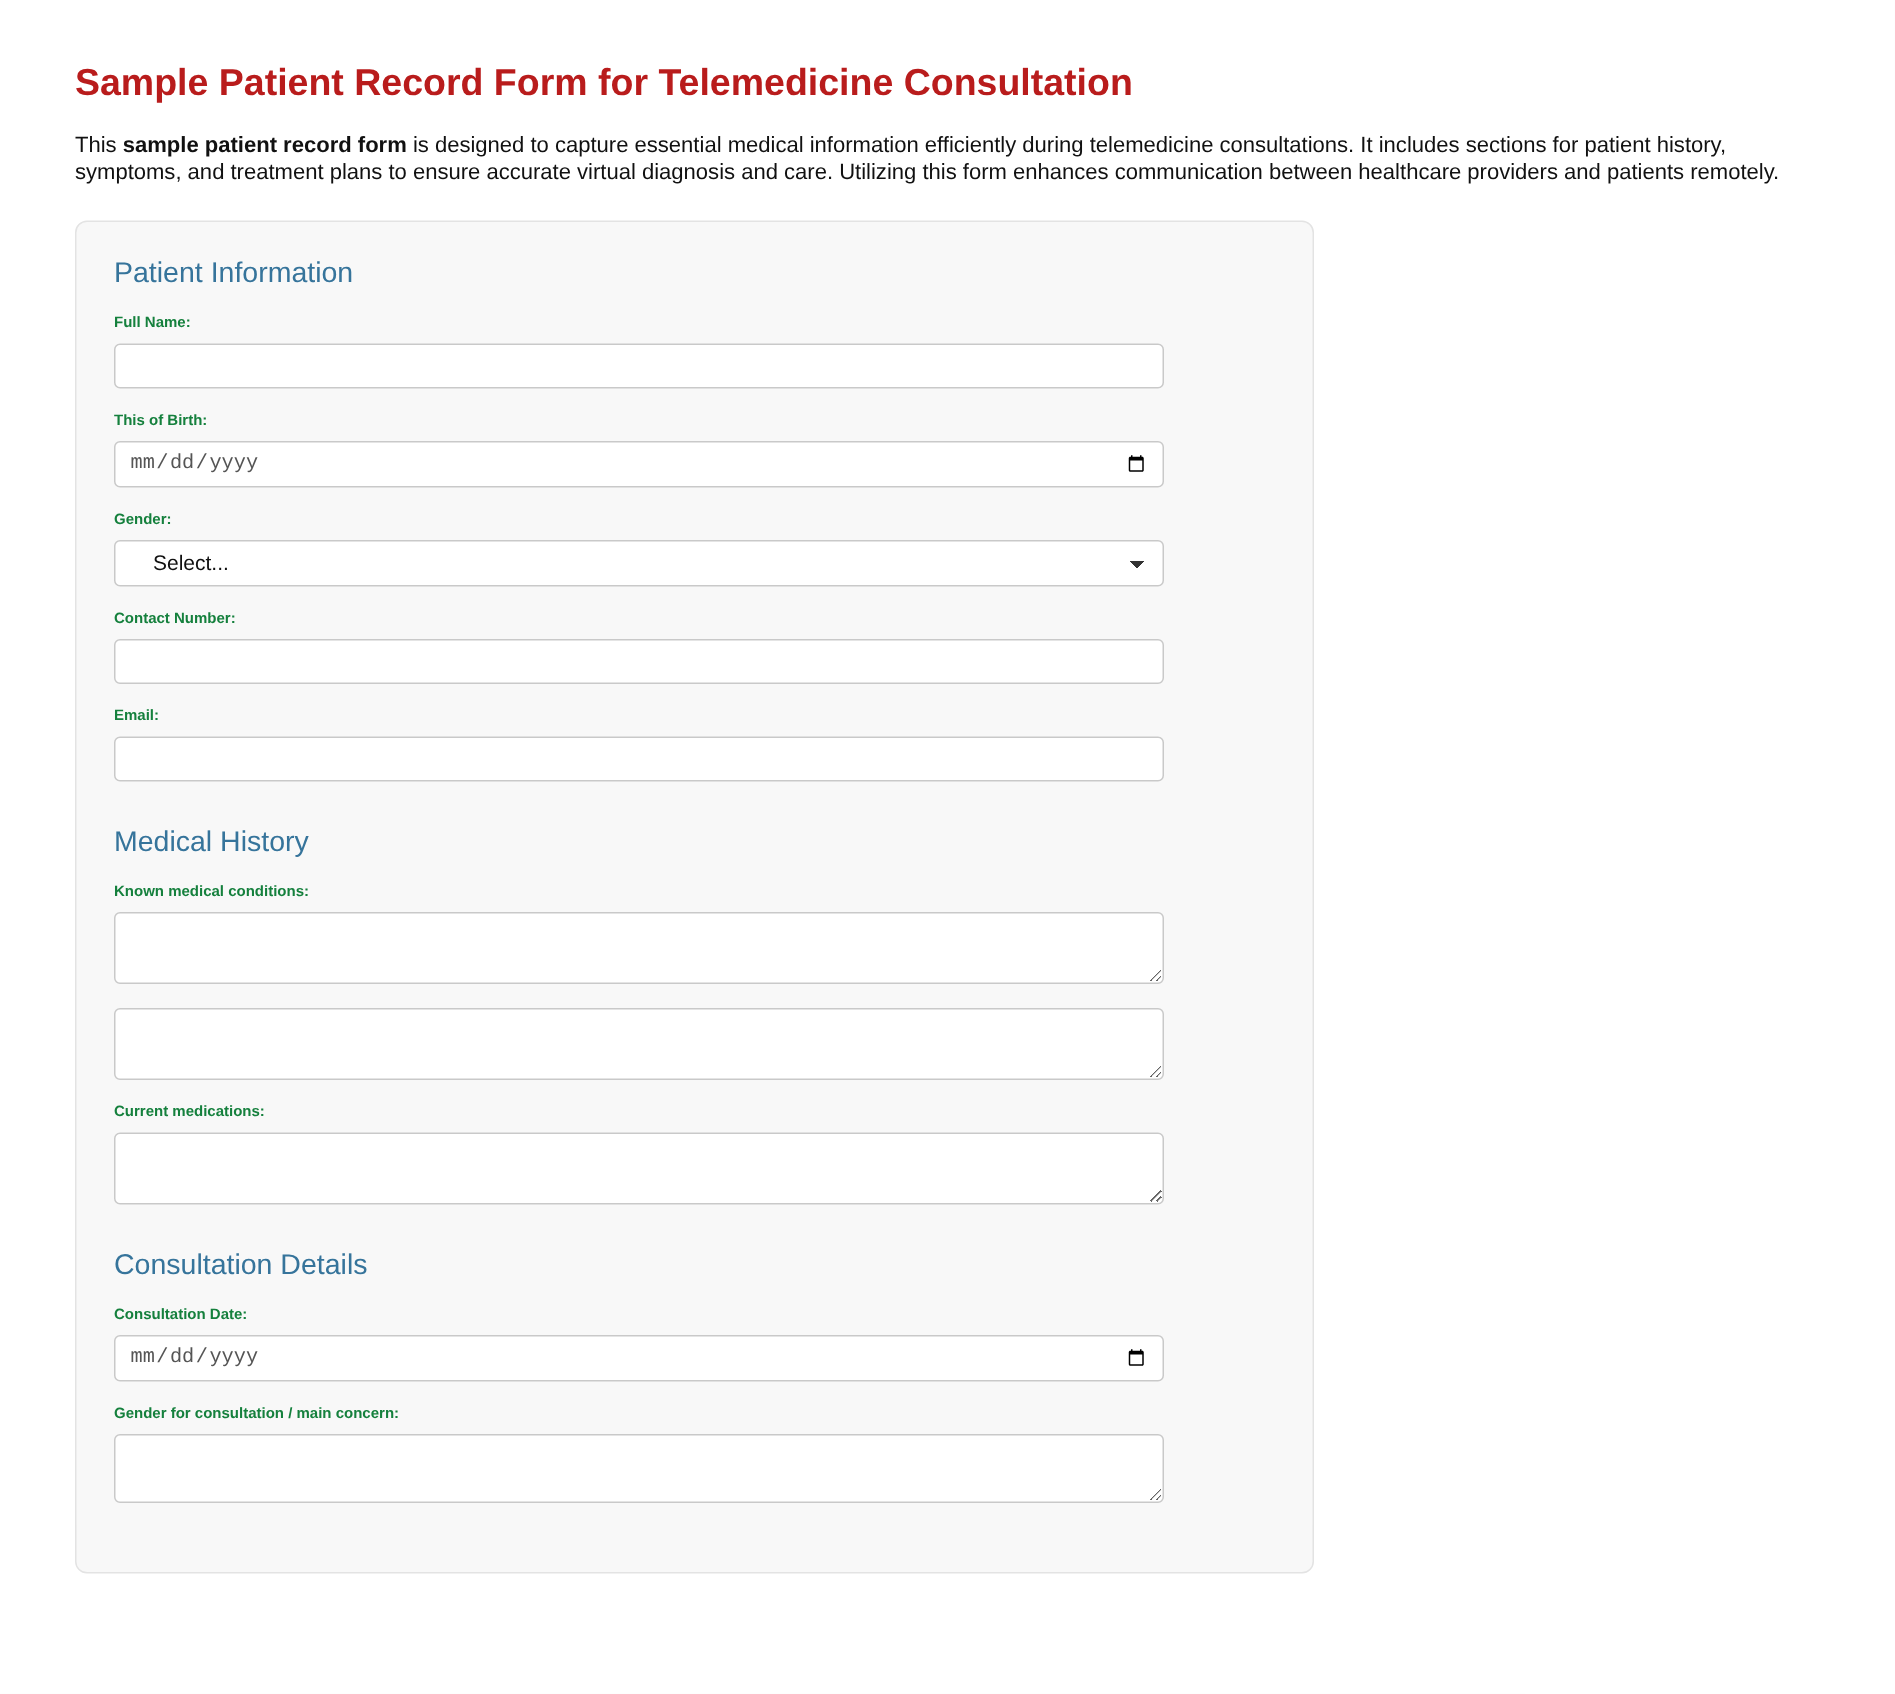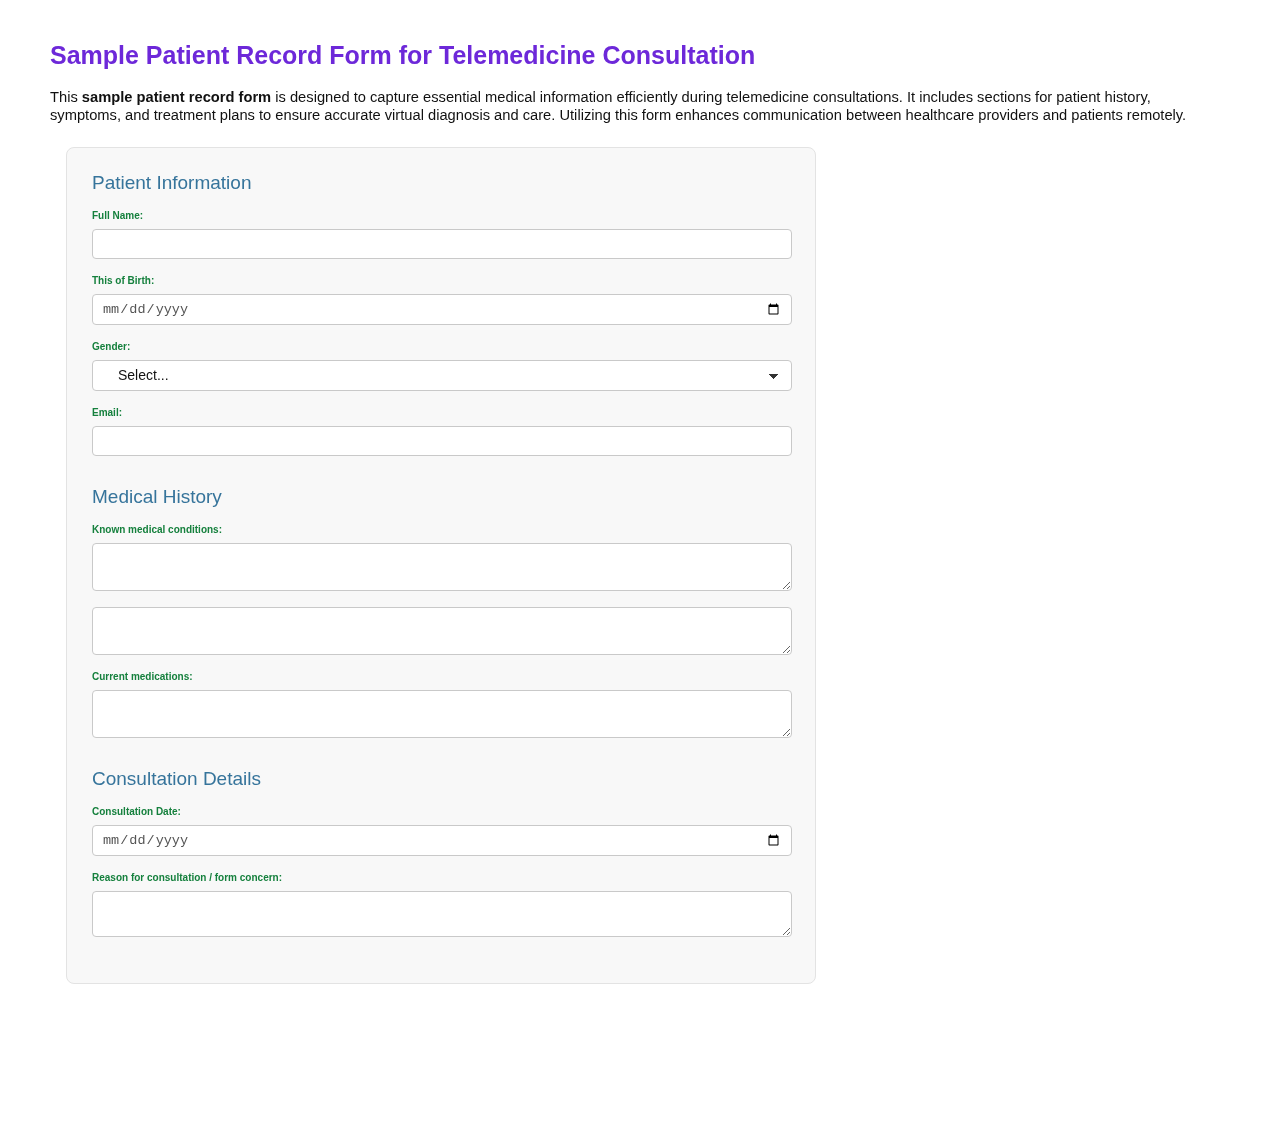--- a/index.html
+++ b/index.html
@@ -14,41 +14,41 @@
     color: #111111;
     overflow: hidden;
   }
   .page {
     padding: 40px 50px 0 50px;
     box-sizing: border-box;
   }
   h1.page-title {
     font-size: 25px;
     line-height: 1.2;
-    color: #6d28d9;
+    color: #b91c1c;
     margin: 0 0 18px 0;
     font-weight: bold;
   }
   p.intro {
     font-size: 14.7px;
     line-height: 1.25;
     margin: 16px 0 22px 0;
     color: #111;
     max-width: 1165px;
   }
   p.intro b { font-weight: bold; }
 
   .form-card {
     background: #f8f8f8;
     border: 1px solid #e3e3e3;
     border-radius: 8px;
-    width: 750px;
+    width: 826px;
     box-sizing: border-box;
     padding: 24px 25px 30px 25px;
-    margin-left: 16px;
+    margin-left: 0;
   }
   h2.section-title {
     font-size: 19px;
     font-weight: normal;
     color: #36749b;
     margin: 0 0 16px 0;
   }
   h2.section-title.spaced {
     margin-top: 30px;
   }
@@ -137,20 +137,24 @@
       <input type="date" style="">
     </div>
 
     <div class="field">
       <label>Gender:</label>
       <select>
         <option>Select...</option>
       </select>
     </div>
 
+    <div class="field">
+      <label>Contact Number:</label>
+      <input type="tel" value="" style="">
+    </div>
 
     <div class="field">
       <label>Email:</label>
       <input type="email" value="" style="">
     </div>
 
     <h2 class="section-title spaced">Medical History</h2>
 
     <div class="field">
       <label>Known medical conditions:</label>
@@ -167,18 +171,18 @@
     </div>
 
     <h2 class="section-title spaced">Consultation Details</h2>
 
     <div class="field">
       <label>Consultation Date:</label>
       <input type="date" style="">
     </div>
 
     <div class="field">
-      <label>Reason for consultation / form concern:</label>
+      <label>Gender for consultation / main concern:</label>
       <textarea class="tall" style=""></textarea>
     </div>
 
   </form>
 </div>
 
 </body></html>

